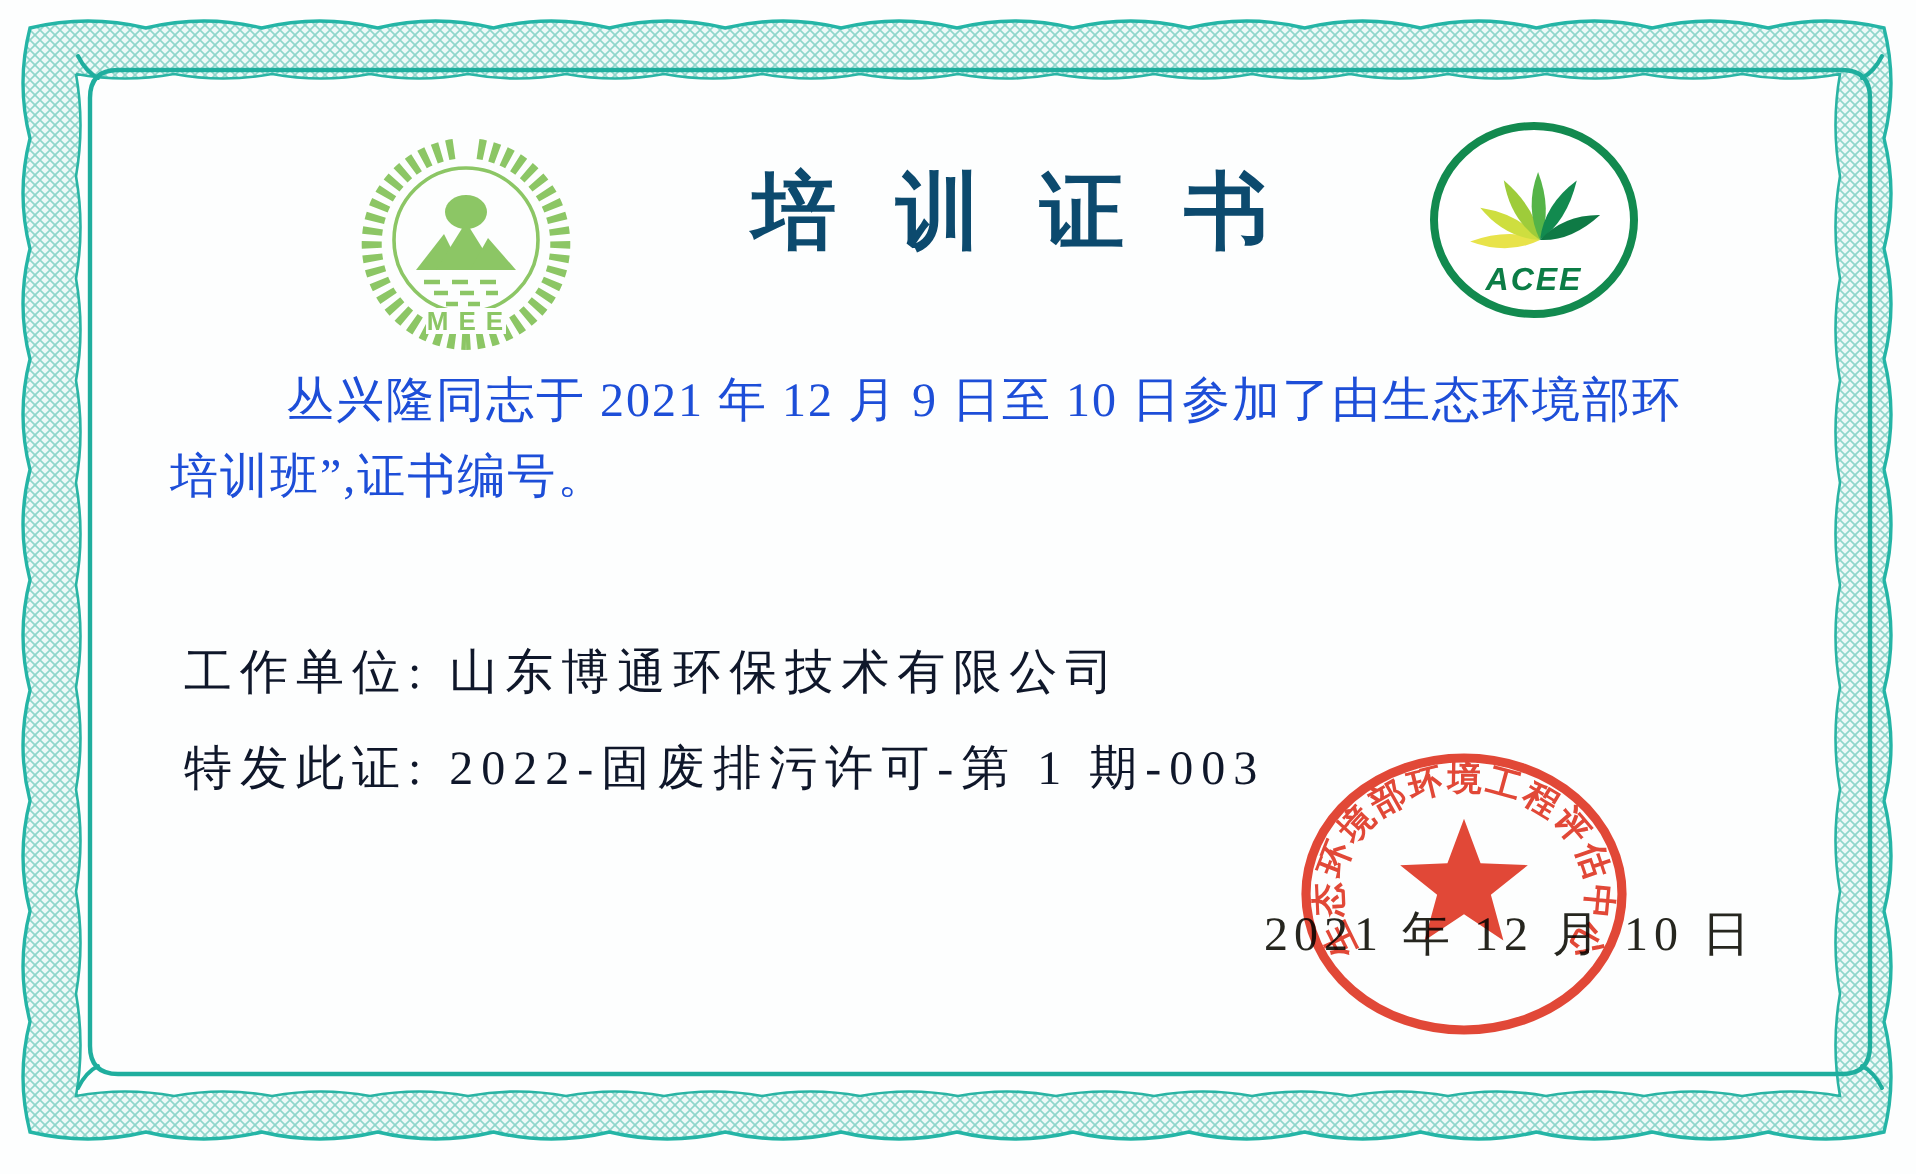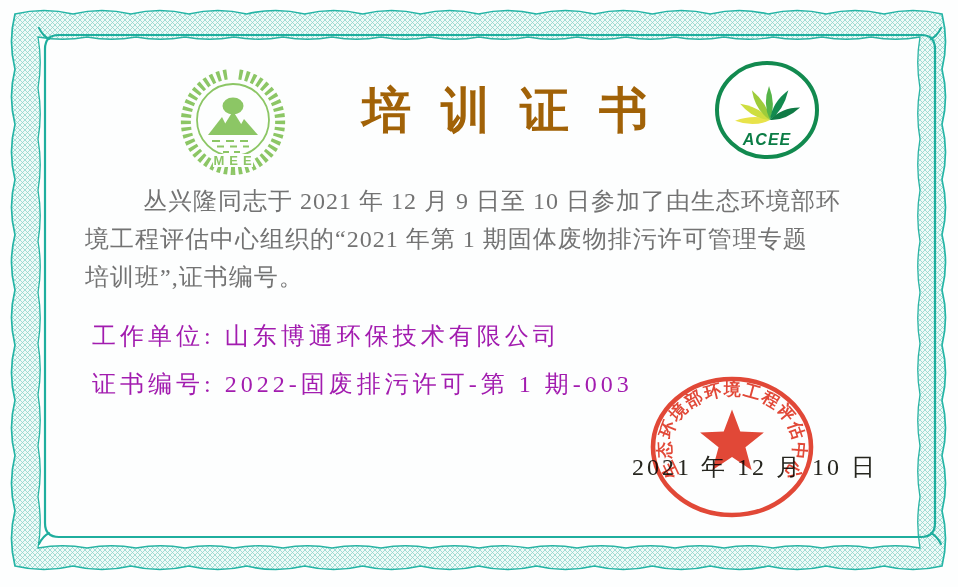--- a/index.html
+++ b/index.html
@@ -1,27 +1,27 @@
 <!DOCTYPE html>
 <html><head>
 <meta charset="utf-8">
 <style>
   html,body{margin:0;padding:0;background:#fbfdfd;}
   .page{position:relative;width:958px;height:587px;background:#fdfefe;overflow:hidden;
         font-family:"Liberation Serif","DejaVu Serif",serif;color:#2b2b24;}
   .border-svg{position:absolute;left:0;top:0;width:958px;height:587px;}
   .logo-svg{position:absolute;}
   .title{position:absolute;left:330px;top:78px;width:350px;margin:0;text-align:center;
-         font-size:49px;font-weight:700;letter-spacing:30px;text-indent:30px;color:#a16207;
+         font-size:42px;font-weight:700;letter-spacing:30px;text-indent:30px;color:#0c4a6e;
          font-family:"Liberation Serif","DejaVu Serif",serif;}
   .body-text{position:absolute;left:85px;top:182px;width:805px;font-size:24px;line-height:38px;
-             color:#737373;letter-spacing:1px;}
+             color:#1d4ed8;letter-spacing:1px;}
   .body-text p{margin:0;}
   .body-text .indent{text-indent:58px;}
-  .field-row{position:absolute;left:92px;font-size:24px;letter-spacing:4px;color:#a21caf;white-space:nowrap;}
+  .field-row{position:absolute;left:92px;font-size:24px;letter-spacing:4px;color:#0f172a;white-space:nowrap;}
   .field-row .label{margin-right:10px;}
   .row-workunit{top:320px;}
   .row-certno{top:368px;}
   .issue-date{position:absolute;left:632px;top:451px;font-size:24px;letter-spacing:3px;color:#26261f;white-space:nowrap;}
   .seal-svg{position:absolute;left:632px;top:362px;width:200px;height:172px;mix-blend-mode:multiply;opacity:.94;}
 </style>
 </head>
 <body>
 
 <div class="page">
@@ -90,29 +90,28 @@
         </g>
       <g transform="translate(58,62) rotate(-12)">
           <path d="M0,0 Q14,-10 32,-6 Q15,4 0,0" fill="#0f7a45"></path>
         </g>
     </g>
     <text x="55" y="87" text-anchor="middle" font-family="Liberation Sans, sans-serif" font-size="16" font-weight="bold" font-style="italic" letter-spacing="1" fill="#0c7d46">ACEE</text>
   </svg>
 
   <div class="body-text">
     <p class="indent">丛兴隆同志于 2021 年 12 月 9 日至 10 日参加了由生态环境部环</p>
-    <p>境工程评估中心组织的“2021 年第 1 期固体废物排污许可管理专题</p>
     <p>培训班”,证书编号。</p>
   </div>
 
   <div class="field-row row-workunit">
     <span class="label">工作单位:</span><span>山东博通环保技术有限公司</span>
   </div>
   <div class="field-row row-certno">
-    <span class="label">证书编号:</span><span>2022-固废排污许可-第 1 期-003</span>
+    <span class="label">特发此证:</span><span>2022-固废排污许可-第 1 期-003</span>
   </div>
 
   <div class="issue-date">2021 年 12 月 10 日</div>
 
   <svg class="seal-svg" viewBox="0 0 200 172">
     <g transform="translate(100,85)">
       <ellipse cx="0" cy="0" rx="79" ry="68" fill="none" stroke="#e23c2a" stroke-width="4.6"></ellipse>
       <path id="sealArc" fill="none" d="M-52.6,27.6 A62,52 0 1 1 41.5,38.6"></path>
       <text font-size="17" letter-spacing="1.5" fill="#e23c2a" font-family="Liberation Serif, DejaVu Serif, serif" font-weight="bold">
         <textPath href="#sealArc">生态环境部环境工程评估中心</textPath>

